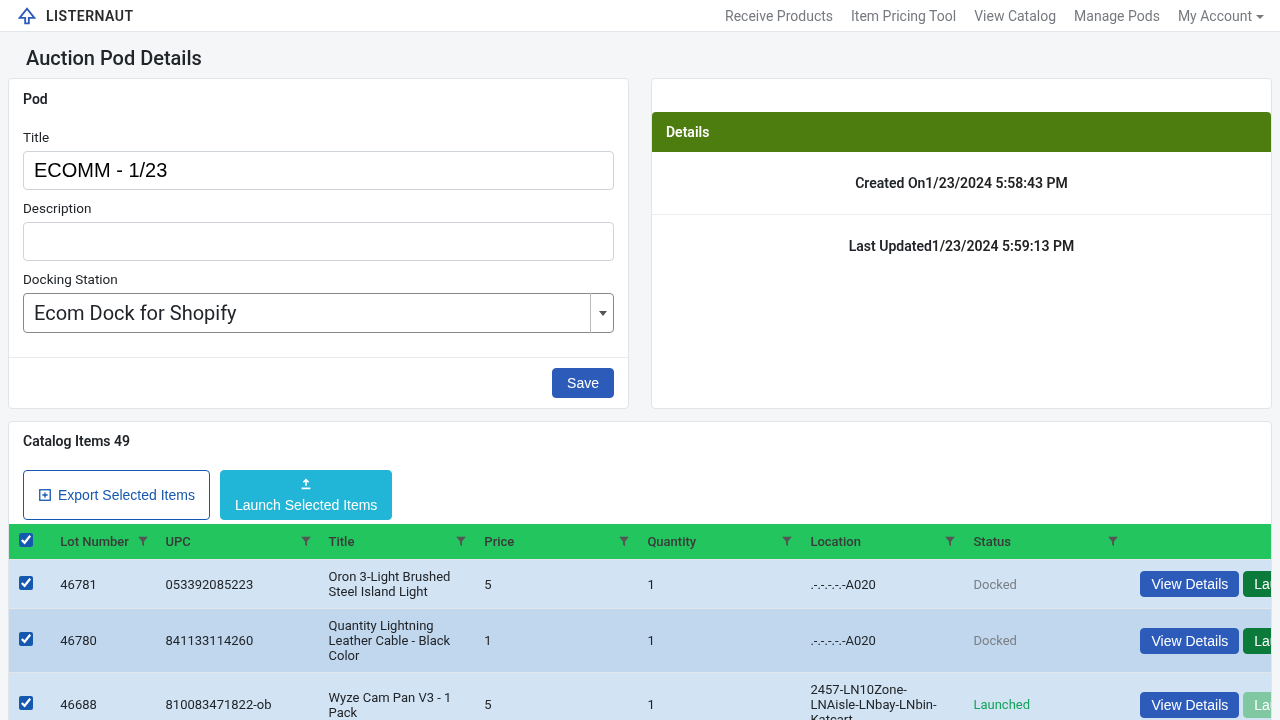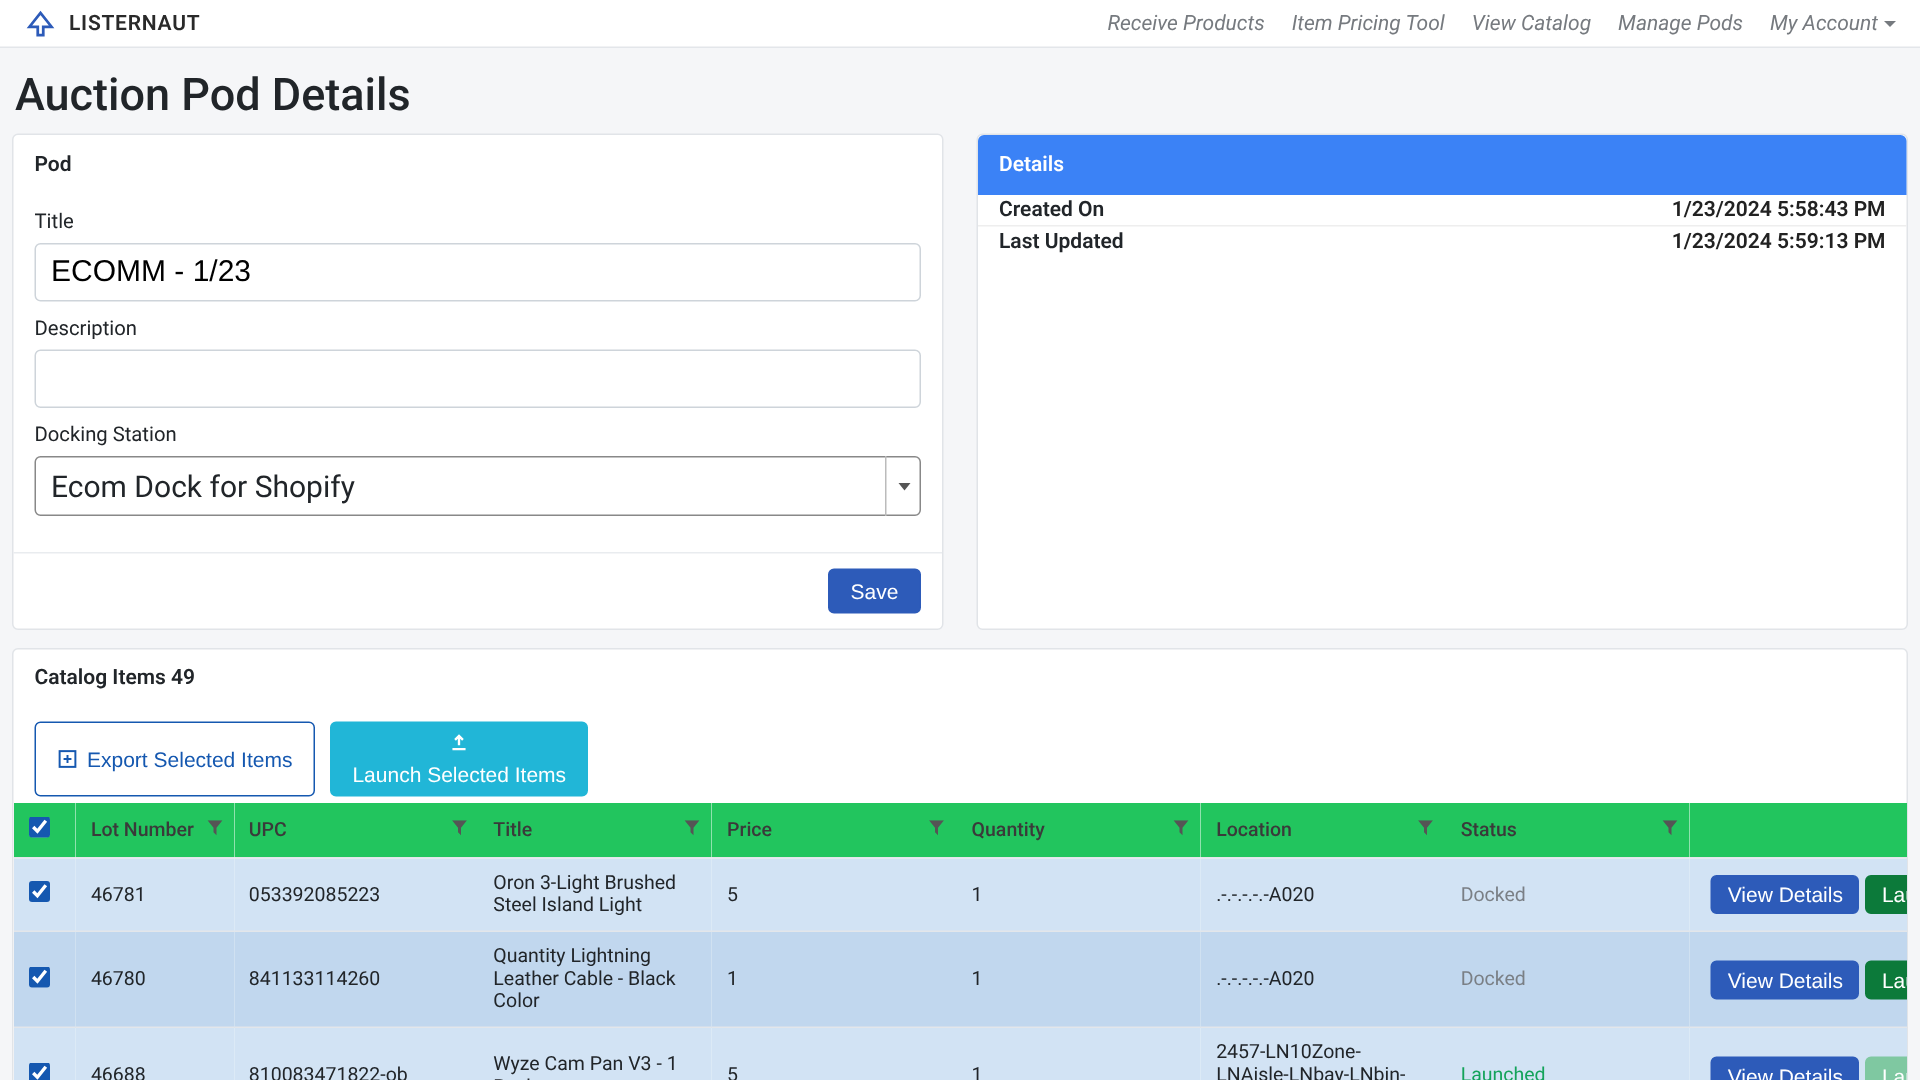--- a/index.html
+++ b/index.html
@@ -1,47 +1,47 @@
 <!DOCTYPE html>
 <html><head>
 <meta charset="utf-8">
 <style>
 * { box-sizing: border-box; margin: 0; padding: 0; }
 body { font-family: -apple-system, BlinkMacSystemFont, "Segoe UI", Roboto, sans-serif; background: #f5f6f8; color: #212529; font-size: 14px; width: 1280px; height: 720px; overflow: hidden; }
 .navbar { background: #fff; border-bottom: 1px solid #e3e6ea; height: 32px; display: flex; align-items: center; padding: 0 16px; }
 .brand { display: flex; align-items: center; gap: 8px; }
 .brand-logo { width: 22px; height: 22px; }
 .brand-text { font-weight: 600; letter-spacing: 0.5px; color: #2a2a2a; font-size: 14px; }
-.nav-right { margin-left: auto; display: flex; gap: 18px; align-items: flex-start; font-style: italic; }
+.nav-right { margin-left: auto; display: flex; gap: 18px; align-items: flex-start; }
 .nav-link { color: #767a7f; text-decoration: none; font-size: 14px; cursor: pointer; }
 .nav-link.dropdown::after { content: ""; display: inline-block; margin-left: 4px; vertical-align: middle; border-top: 4px solid #767a7f; border-left: 4px solid transparent; border-right: 4px solid transparent; }
-.page-title { font-size: 30px; font-weight: 500; padding: 14px 10px 8px; }
+.page-title { font-size: 20px; font-weight: 500; padding: 14px 26px 8px; }
 .two-col { display: flex; gap: 22px; padding: 0 8px; }
 .card { background: #fff; border: 1px solid #e1e4e8; border-radius: 4px; }
 .card.left { flex: 1; }
 .card.right { flex: 1; }
 .card-header { padding: 12px 14px; font-weight: 600; font-size: 14px; }
-.card-header.dark { background: #3b82f6; color: #fff; border-radius: 4px 4px 0 0; }
+.card-header.dark { background: #4d7c0f; color: #fff; border-radius: 4px 4px 0 0; margin-top: 33px; }
 .card-body { padding: 10px 14px 14px; }
 .form-group { margin-bottom: 10px; }
 .form-label { display: block; font-size: 13.5px; margin-bottom: 6px; color: #212529; }
 .form-control { width: 100%; padding: 7px 10px; border: 1px solid #ced4da; border-radius: 4px; font-size: 20px; background: #fff; }
 .select-wrap { position: relative; }
 .select-wrap .form-control { padding-right: 28px; cursor: pointer; border-color: #888; }
 .select-caret { position: absolute; right: 0; top: 0; width: 24px; height: 100%; border-left: 1px solid #bbb; display: flex; align-items: center; justify-content: center; pointer-events: none; }
 .select-caret::before { content: ""; border-top: 5px solid #555; border-left: 4px solid transparent; border-right: 4px solid transparent; }
 .card-footer { border-top: 1px solid #e9ecef; padding: 10px 14px; display: flex; justify-content: flex-end; }
 .btn { padding: 6px 14px; border-radius: 4px; border: 1px solid transparent; font-size: 14px; cursor: pointer; display: inline-flex; align-items: center; gap: 6px; }
 .btn-primary-2 { background: #2d5bb9; color: #fff; border-color: #2d5bb9; }
 .btn-outline { background: #fff; color: #1558b0; border-color: #1558b0; }
 .btn-info { background: #21b6d7; color: #fff; border-color: #21b6d7; flex-direction: column; }
 .btn-success { background: #0c7a3a; color: #fff; border-color: #0c7a3a; }
 .btn-success-light { background: #7fc8a1; color: #fff; border-color: #7fc8a1; }
 .btn-sm { padding: 4px 10px; font-size: 14px; }
-.details-row { display: flex; justify-content: space-between; padding: 2px 14px; border-bottom: 1px solid #eee; }
+.details-row { display: flex; justify-content: center; padding: 23px 14px; border-bottom: 1px solid #eee; }
 .details-row:last-child { border-bottom: none; }
 .details-label { font-weight: 600; }
 .details-value { font-weight: 600; color: #222; }
 .catalog-card { margin: 12px 8px 0; background: #fff; border: 1px solid #e1e4e8; border-radius: 4px; }
 .catalog-header { padding: 11px 14px; font-weight: 600; font-size: 14px; }
 .toolbar { padding: 10px 14px 4px; display: flex; gap: 10px; }
 .icon-sq { width: 14px; height: 14px; display: inline-block; }
 .table-wrap { overflow: auto; }
 table { width: 100%; border-collapse: collapse; table-layout: fixed; }
 th, td { padding: 9px 10px; text-align: left; font-size: 13px; border-bottom: 1px solid #e3e6ea; word-wrap: break-word; }

